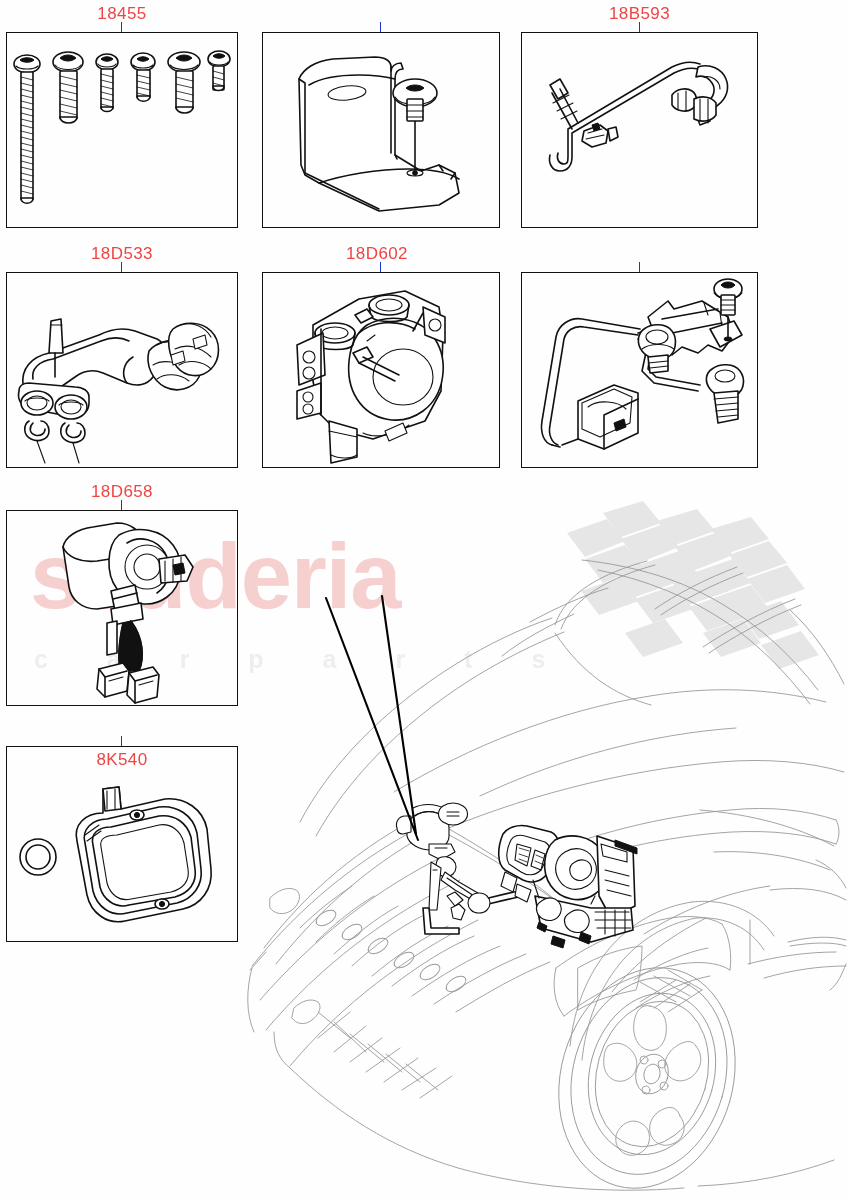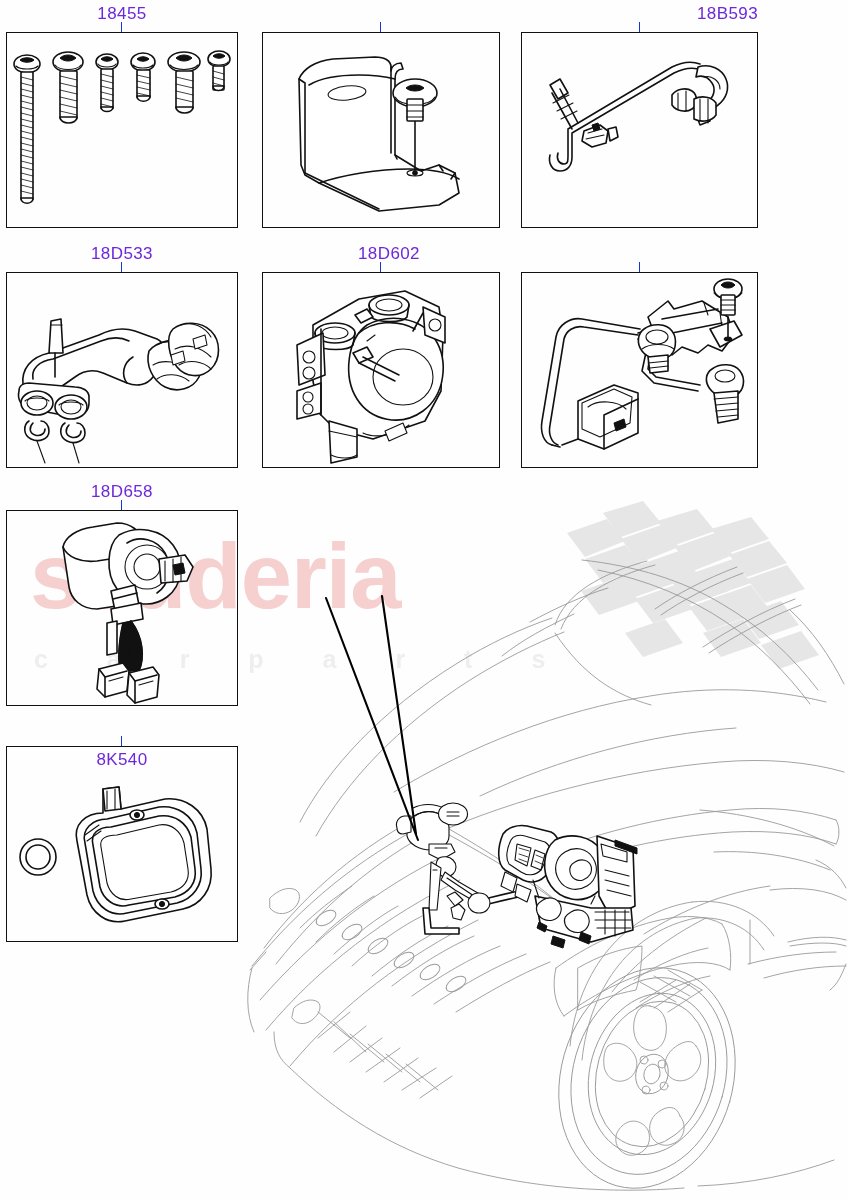--- a/index.html
+++ b/index.html
@@ -22,21 +22,21 @@
   .wm-sub{
     left:34px;top:645px;width:560px;
     font-size:25px;font-weight:bold;letter-spacing:26px;
     color:#eeeeee;
     font-family:"Liberation Sans","DejaVu Sans",sans-serif;
   }
 
   
   .panel{position:absolute;border:1.4px solid #111;background:transparent;box-sizing:border-box;}
   .pn-label{
-    position:absolute;color:#6d28d9;font-size:17px;font-weight:normal;
+    position:absolute;color:#ef4444;font-size:17px;font-weight:normal;
     text-align:center;letter-spacing:0.4px;white-space:nowrap;
     font-family:"Liberation Sans","DejaVu Sans",sans-serif;
   }
   .pn-leader{position:absolute;width:1.4px;background:#1436d8;}
 
   svg{display:block;overflow:visible;}
   .ln{fill:none;stroke:#111;stroke-width:1.6;stroke-linecap:round;stroke-linejoin:round;}
   .ln-t{fill:none;stroke:#111;stroke-width:1.1;stroke-linecap:round;stroke-linejoin:round;}
   .ln-h{fill:none;stroke:#111;stroke-width:0.8;stroke-linecap:round;stroke-linejoin:round;}
   .fw{fill:#fff;stroke:#111;stroke-width:1.6;stroke-linejoin:round;stroke-linecap:round;}
@@ -392,21 +392,21 @@
       <circle class="fk" cx="152" cy="140" r="2.4"></circle>
 
       <ellipse class="fw" cx="152" cy="60" rx="22" ry="14"></ellipse>
       <path class="fk" d="M143,55 C147,51 157,51 161,55 C157,59 147,59 143,55 Z"></path>
       <path class="ln-t" d="M132,64 C138,74 166,74 172,64"></path>
       <rect class="fw" x="144" y="66" width="16" height="22" rx="1"></rect>
       <path class="ln-t" d="M144,72 L160,72 M144,78 L160,78 M144,84 L160,84"></path>
     </svg>
   </div>
 
-  <div class="pn-label" style="left:521px;top:4px;width:237px;text-align:right;">18B593</div>
+  <div class="pn-label" style="left:521px;top:4px;width:237px;">18B593</div>
   <div class="pn-leader" style="left:639px;top:22px;height:10px;"></div>
   <div class="panel" style="left:521px;top:32px;width:237px;height:196px;">
     <svg width="235" height="194" viewBox="0 0 235 194">
 
       <path class="ln" d="M28,122 C26,130 30,138 38,138 C46,138 50,132 50,124
                           L50,100 L152,40 C160,36 168,34 176,36"></path>
       <path class="ln" d="M36,120 C34,126 37,131 42,131 C46,131 46,128 46,122
                           L46,96 L150,34 C160,29 170,28 178,31"></path>
 
       <path class="fw" d="M28,52 L38,46 L46,60 L36,66 Z"></path>
@@ -472,21 +472,21 @@
       <path class="ln" d="M22,148 C16,152 16,162 24,166 C32,170 42,166 42,158 C42,152 38,148 34,148"></path>
       <path class="ln" d="M26,150 C22,154 22,160 28,162 C34,164 38,160 38,156"></path>
       <path class="ln" d="M58,150 C52,154 52,164 60,168 C68,172 78,168 78,160 C78,154 74,150 70,150"></path>
       <path class="ln" d="M62,152 C58,156 58,162 64,164 C70,166 74,162 74,158"></path>
 
       <path class="ln-t" d="M30,168 L38,190"></path>
       <path class="ln-t" d="M66,170 L72,190"></path>
     </svg>
   </div>
 
-  <div class="pn-label" style="left:270px;top:244px;width:238px;">18D602</div>
+  <div class="pn-label" style="left:258px;top:244px;width:238px;">18D602</div>
   <div class="pn-leader" style="left:380px;top:262px;height:10px;"></div>
   <div class="panel" style="left:262px;top:272px;width:238px;height:196px;">
     <svg width="236" height="194" viewBox="0 0 236 194">
 
       <path class="fw" d="M50,52 L96,26 L142,18 L176,34 L180,62 L178,118 L162,148
                           L110,166 L72,156 L56,140 L50,108 Z"></path>
 
       <path class="fw" d="M104,52 C126,40 158,44 172,66 C186,88 182,122 160,138
                           C138,154 108,148 94,126 C80,104 84,66 104,52 Z"></path>
       <ellipse class="fwt" cx="140" cy="104" rx="30" ry="28"></ellipse>

